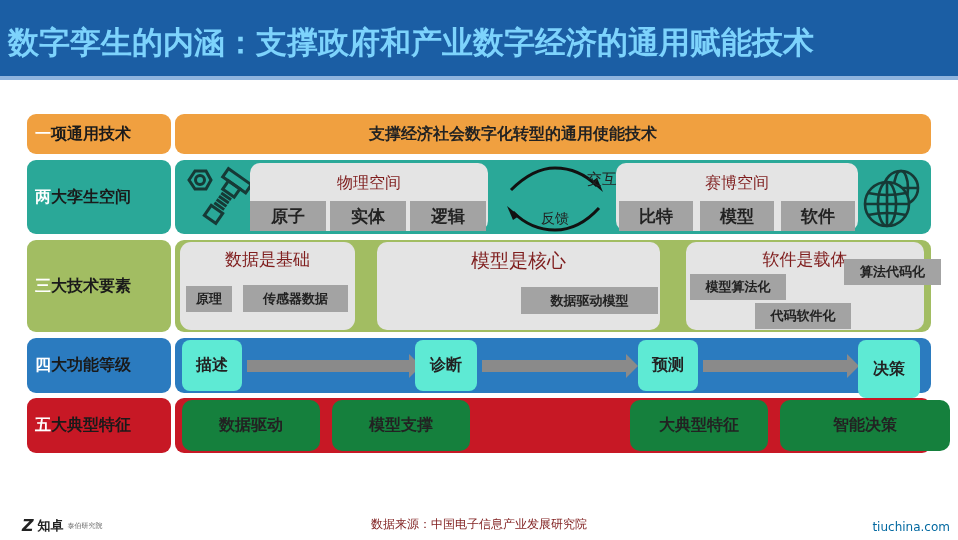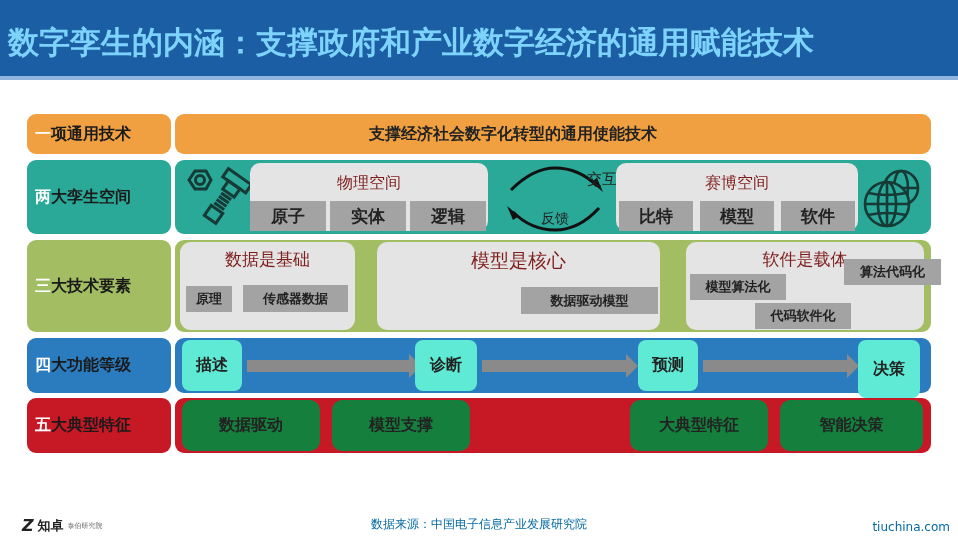--- a/index.html
+++ b/index.html
@@ -24,21 +24,21 @@
   .panel-title { position: absolute; left: 0; right: 0; text-align: center; font-weight: normal; color: #7f1d1d; font-size: 16px; white-space: nowrap; }
 
   .orange-text { position: absolute; left: 0; right: 0; top: 0; bottom: 0; display: flex; align-items: center; justify-content: center; font-size: 16px; font-weight: bold; color: #222; padding-right: 80px; }
 
   .stage { position: absolute; background: #5eead4; border-radius: 8px; display: flex; align-items: center; justify-content: center; font-weight: bold; font-size: 16px; color: #222; }
   .arrow { position: absolute; height: 12px; background: #8a8a8a; }
   .arrow::after { content: ""; position: absolute; right: -12px; top: -6px; border-left: 12px solid #8a8a8a; border-top: 12px solid transparent; border-bottom: 12px solid transparent; }
 
   .feature { position: absolute; top: 2px; bottom: 2px; background: #15803d; border-radius: 10px; display: flex; align-items: center; justify-content: center; font-weight: bold; font-size: 16px; color: #222; }
 
-  .footer-source { position: absolute; top: 516px; left: 0; width: 958px; text-align: center; font-size: 12px; color: #0369a1; }
+  .footer-source { position: absolute; top: 516px; left: 0; width: 958px; text-align: center; font-size: 12px; color: #7f1d1d; }
   .footer-site { position: absolute; top: 520px; right: 8px; font-size: 12px; color: #0369a1; }
   .logo { position: absolute; left: 22px; top: 516px; display: flex; align-items: center; gap: 4px; }
   .logo-mark { font-weight: bold; font-size: 13px; color: #222; }
   .logo-text { font-size: 7px; color: #666; }
 </style>
 </head>
 <body>
 
 <div class="header">
   <div class="header-title">数字孪生的内涵：支撑政府和产业数字经济的通用赋能技术</div>
@@ -156,21 +156,21 @@
 </div>
 
 <div class="row-label red" style="top:398px;height:55px;">
   <span class="num">五</span>
     <span>大典型特征</span>
 </div>
 <div class="row-body red" style="top:398px;height:55px;">
   <div class="feature" style="left:7px;width:138px;">数据驱动</div>
   <div class="feature" style="left:157px;width:138px;">模型支撑</div>
   <div class="feature" style="left:455px;width:138px;">大典型特征</div>
-  <div class="feature" style="left:605px;width:143px;">智能决策</div>
+  <div class="feature" style="left:605px;width:170px;">智能决策</div>
 </div>
 
 <div class="logo">
   <span style="font-weight:bold;font-size:16px;font-style:italic;">Z</span>
   <span class="logo-mark">知卓</span>
   <span class="logo-text">泰伯研究院</span>
 </div>
 <div class="footer-source">数据来源：中国电子信息产业发展研究院</div>
 <div class="footer-site">tiuchina.com</div>
 

